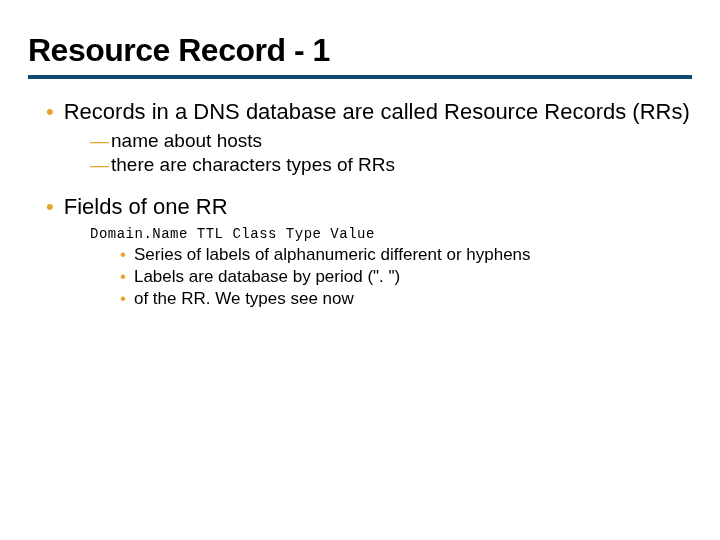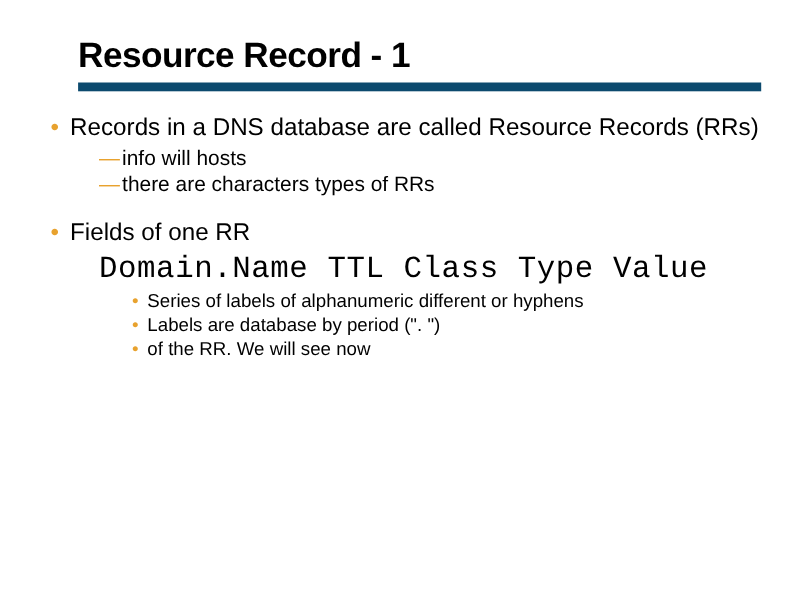--- a/index.html
+++ b/index.html
@@ -10,23 +10,22 @@
     font-family: Verdana, Geneva, sans-serif;
     color: #000;
     padding: 32px 28px 0 28px;
   }
   .title {
     font-family: Arial, Helvetica, sans-serif;
     font-weight: 900;
     font-size: 32px;
     letter-spacing: -0.5px;
     padding-bottom: 6px;
-    border-bottom: 8px solid #0c4a6e;
+    border-bottom: 4px solid #0c4a6e;
     margin-bottom: 18px;
-    margin-left: 43px;
   }
   .content { padding-left: 4px; }
   .b1 {
     display: flex;
     align-items: flex-start;
     font-size: 22px;
     line-height: 1.35;
     margin-bottom: 2px;
   }
   .b1 .dot {
@@ -40,21 +39,21 @@
     line-height: 1.3;
     margin-left: 58px;
     margin-bottom: 0;
   }
   .sub1 .dash {
     color: #e8a22e;
     margin-right: 2px;
   }
   .mono {
     font-family: "Courier New", Courier, monospace;
-    font-size: 28px;
+    font-size: 14px;
     margin-left: 58px;
     margin-top: 4px;
     margin-bottom: 2px;
     letter-spacing: 0.5px;
   }
   .sub2 {
     font-size: 17px;
     line-height: 1.3;
     display: flex;
     align-items: flex-start;
@@ -72,21 +71,21 @@
 
 <div class="title">Resource Record - 1</div>
 
 <div class="content">
 
   <div class="b1">
     <span class="dot">•</span>
     <span>Records in a DNS database are called Resource Records (RRs)</span>
   </div>
   <div class="sub1">
-    <span class="dash">—</span><span>info will hosts</span>
+    <span class="dash">—</span><span>name about hosts</span>
   </div>
   <div class="sub1">
     <span class="dash">—</span><span>there are characters types of RRs</span>
   </div>
 
   <div class="gap"></div>
 
   <div class="b1">
     <span class="dot">•</span>
     <span>Fields of one RR</span>
@@ -97,16 +96,16 @@
     <span class="dot2">•</span>
     <span>Series of labels of alphanumeric different or hyphens</span>
   </div>
   <div class="sub2">
     <span class="dot2">•</span>
     <span>Labels are database by period (". ")</span>
   </div>
 
   <div class="sub2">
     <span class="dot2">•</span>
-    <span>of the RR. We will see now</span>
+    <span>of the RR. We types see now</span>
   </div>
 
 </div>
 
 </body></html>

